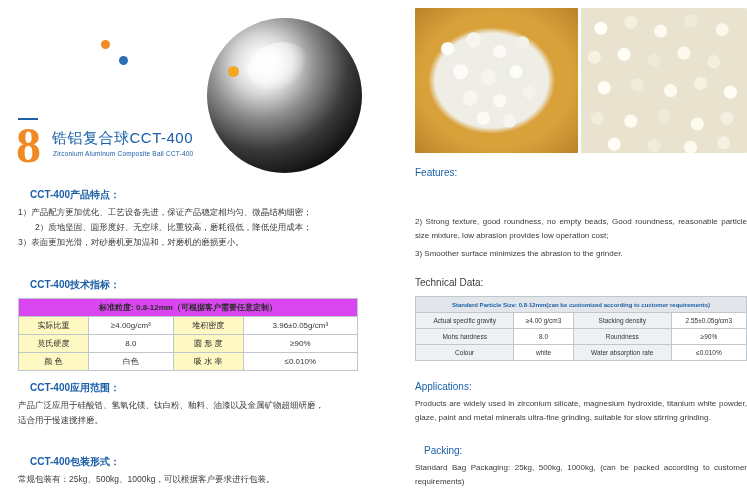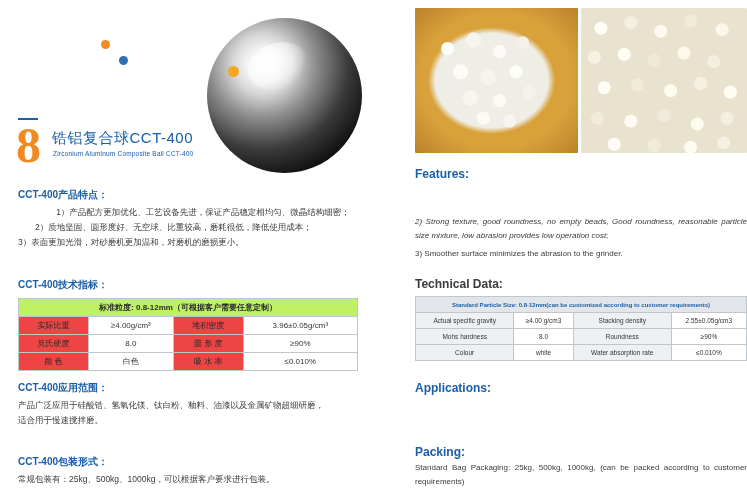--- a/index.html
+++ b/index.html
@@ -96,20 +96,21 @@
     font-size: 6.5px;
     color: #1a5fa8;
     letter-spacing: 0.2px;
   }
 
   .sec-head {
     position: absolute;
     font-size: 10px;
     font-weight: bold;
     color: #1a5fa8;
+    margin-left: 12px;
   }
   .body-cn {
     position: absolute;
     font-size: 8.5px;
     color: #3b3b3b;
     line-height: 15px;
   }
 
   
   .cn-table {
@@ -121,26 +122,26 @@
     color: #333;
   }
   .cn-table td {
     border: 1px solid #bfc6cc;
     height: 18px;
     text-align: center;
     padding: 0 2px;
     white-space: nowrap;
   }
   .cn-table tr.head td {
-    background: #bef264;
+    background: #d946ef;
     font-weight: bold;
     color: #2b2b2b;
   }
   .cn-table td.lbl {
-    background: #ef4444;
+    background: #fef9c3;
     color: #2b2b2b;
   }
 
   
   #right-col {
     position: absolute;
     left: 415px; top: 0;
     width: 332px; height: 492px;
   }
   .photo {
@@ -193,22 +194,22 @@
       radial-gradient(circle at 88% 76%, #f4efe0 0 6px, rgba(0,0,0,0) 7px),
       radial-gradient(circle at 20% 94%, #fffdf6 0 6px, rgba(0,0,0,0) 7px),
       radial-gradient(circle at 44% 95%, #f1ebd9 0 6px, rgba(0,0,0,0) 7px),
       radial-gradient(circle at 66% 96%, #fdfaef 0 6px, rgba(0,0,0,0) 7px),
       radial-gradient(circle at 86% 93%, #f5f0e1 0 6px, rgba(0,0,0,0) 7px),
       #e8e2cf;
   }
 
   .en-head {
     position: absolute;
-    font-size: 12px;
-    font-weight: bold;
+    font-size: 10px;
+    font-weight: normal;
     color: #1a5fa8;
   }
   .en-body {
     position: absolute;
     font-size: 8px;
     color: #3b3b3b;
     line-height: 14px;
     text-align: justify;
   }
 
@@ -249,21 +250,21 @@
       <div class="dot-blue"></div>
       <div class="dot-amber"></div>
     </div>
 
     <div class="title-rule"></div>
     <div class="big-eight">8</div>
     <div class="title-cn">锆铝复合球CCT-400</div>
     <div class="title-en">Zirconium Aluminum Composite Ball CCT-400</div>
 
     <div class="sec-head" style="left:18px; top:188px;">CCT-400产品特点：</div>
-    <div class="body-cn" style="left:18px; top:205px; width:370px;text-align:center;">1）产品配方更加优化、工艺设备先进，保证产品稳定相均匀、微晶结构细密；</div>
+    <div class="body-cn" style="left:18px; top:205px; width:370px;">1）产品配方更加优化、工艺设备先进，保证产品稳定相均匀、微晶结构细密；</div>
     <div class="body-cn" style="left:18px; top:220px; width:370px;margin-left:17px;">2）质地坚固、圆形度好、无空球、比重较高，磨耗很低，降低使用成本；</div>
     <div class="body-cn" style="left:18px; top:235px; width:370px;">3）表面更加光滑，对砂磨机更加温和，对磨机的磨损更小。</div>
 
     <div class="sec-head" style="left:18px; top:278px;">CCT-400技术指标：</div>
 
     <table class="cn-table">
       <tbody>
           <tr class="head">
         <td colspan="4">标准粒度: 0.8-12mm（可根据客户需要任意定制）</td>
       </tr>
@@ -295,21 +296,21 @@
     <div class="sec-head" style="left:18px; top:455px;">CCT-400包装形式：</div>
     <div class="body-cn" style="left:18px; top:472px; width:380px;">常规包装有：25kg、500kg、1000kg，可以根据客户要求进行包装。</div>
   </div>
 
   <div id="right-col">
 
     <div class="photo photo-left"></div>
     <div class="photo photo-right"></div>
 
     <div class="en-head" style="left:0; top:167px;">Features:</div>
-    <div class="en-body" style="left:0; top:215px; width:332px;font-style:italic;">2) Strong texture, good roundness, no empty beads, Good roundness, reasonable particle size mixture, low abrasion provides low operation cost;</div>
+    <div class="en-body" style="left:0; top:215px; width:332px;">2) Strong texture, good roundness, no empty beads, Good roundness, reasonable particle size mixture, low abrasion provides low operation cost;</div>
     <div class="en-body" style="left:0; top:247px; width:332px;">3) Smoother surface minimizes the abrasion to the grinder.</div>
 
     <div class="en-head" style="left:0; top:277px; color:#3b3b3b;">Technical Data:</div>
 
     <table class="en-table">
       <tbody>
           <tr class="head">
         <td colspan="4">Standard Particle Size: 0.8-12mm(can be customized according to customer requirements)</td>
       </tr>
       <tr>
@@ -327,18 +328,19 @@
       <tr>
         <td class="lbl">Colour</td>
         <td>white</td>
         <td class="lbl">Water absorption rate</td>
         <td>≤0.010%</td>
       </tr>
     </tbody>
       </table>
 
     <div class="en-head" style="left:0; top:381px;">Applications:</div>
-
-    <div class="en-head" style="left:0; top:445px;">Packing:</div>
+    <div class="en-body" style="left:0; top:397px; width:332px;">Products are widely used in zirconium silicate, magnesium hydroxide, titanium white powder, glaze, paint and metal minerals ultra-fine grinding, suitable for slow stirring grinding.</div>
+
+    <div class="en-head" style="left:9px; top:445px;">Packing:</div>
     <div class="en-body" style="left:0; top:461px; width:332px;">Standard Bag Packaging: 25kg, 500kg, 1000kg, (can be packed according to customer requirements)</div>
   </div>
 
 </div>
 
 </body></html>

